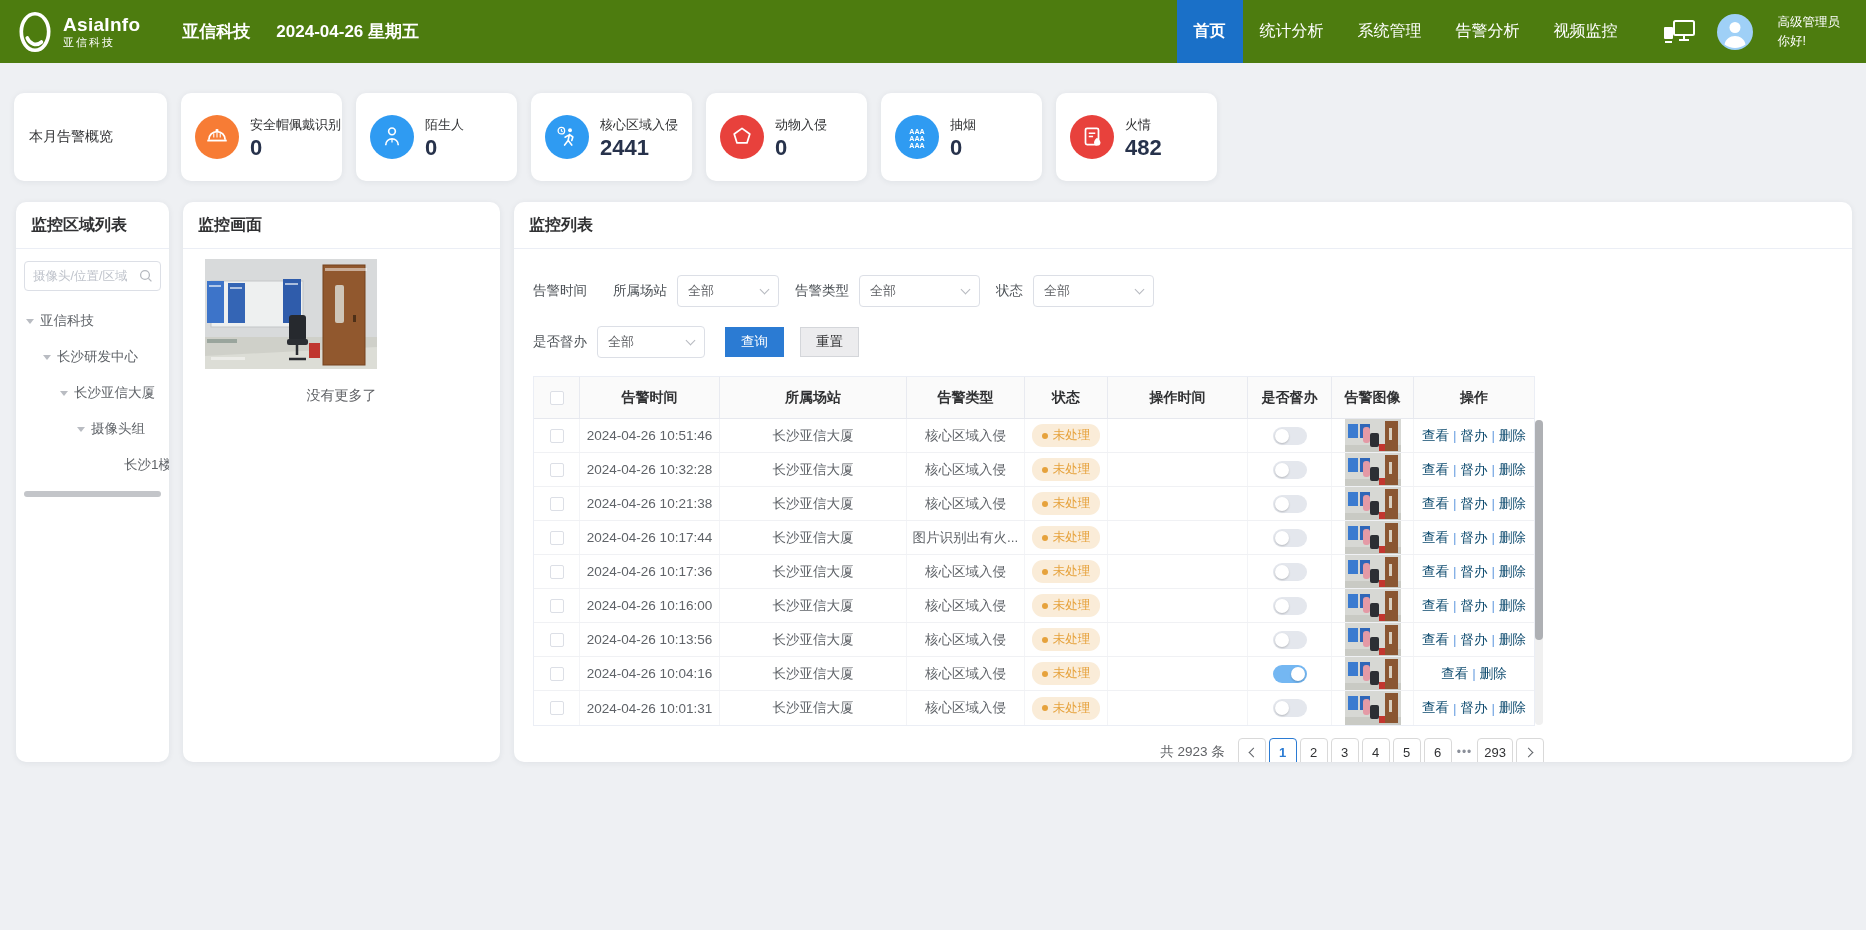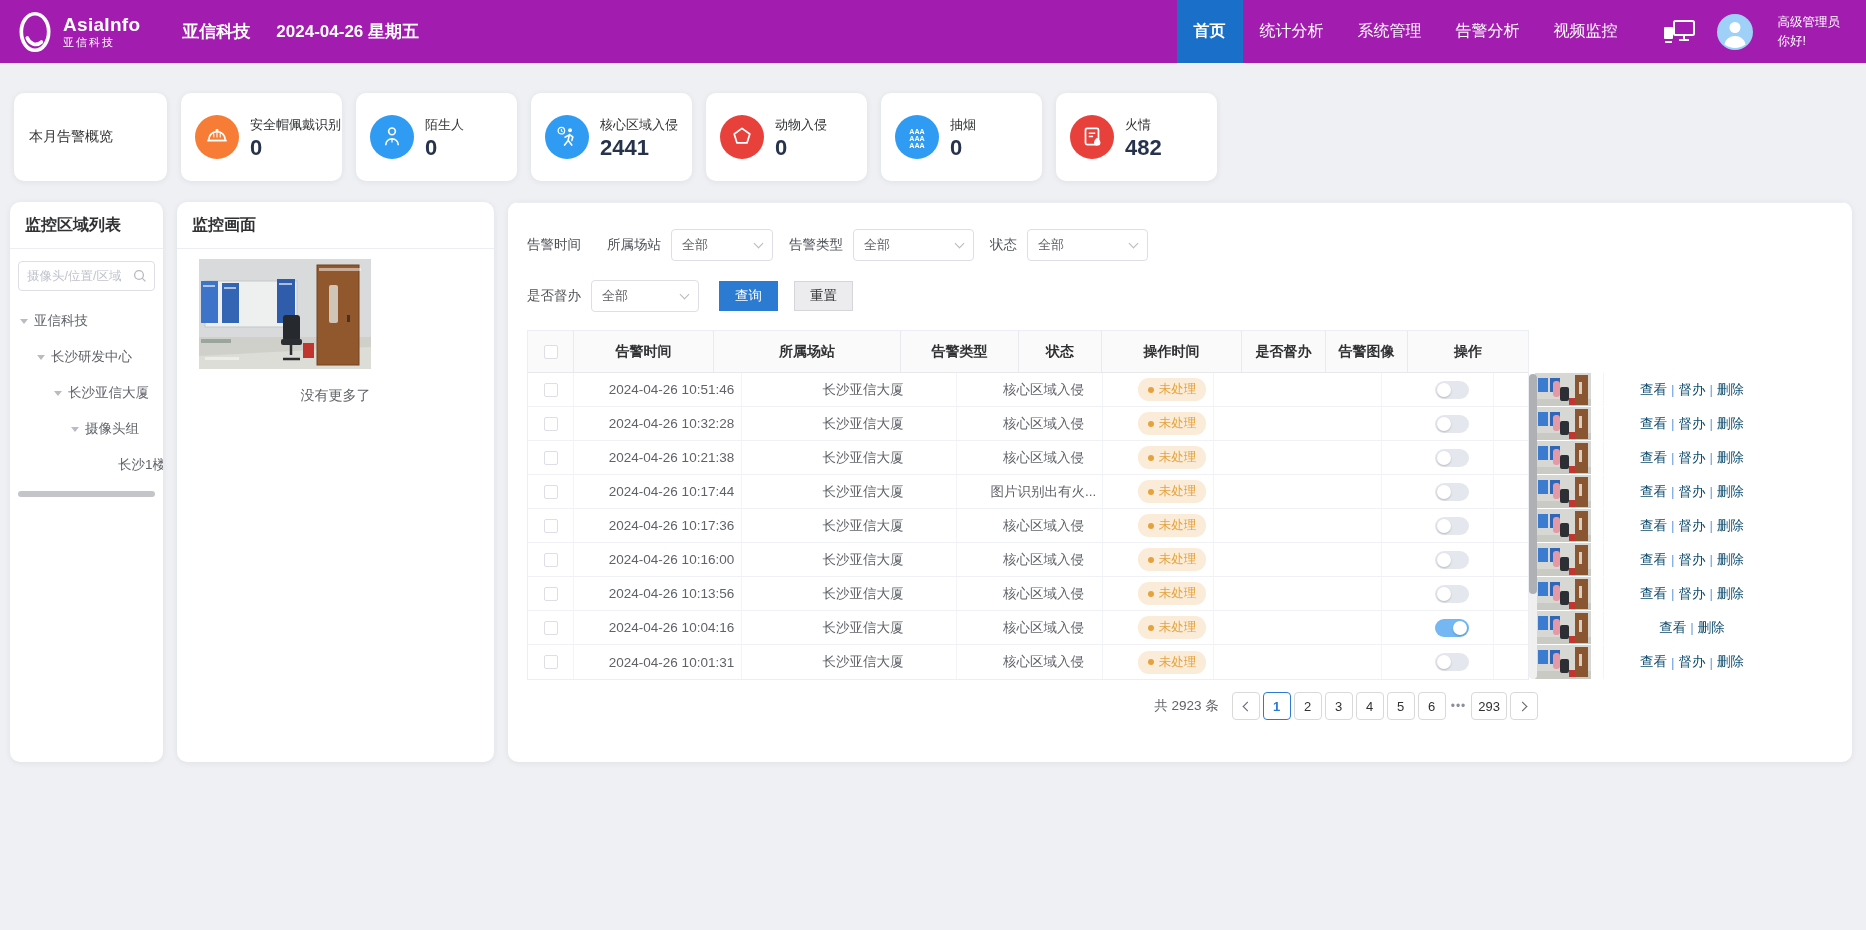--- a/index.html
+++ b/index.html
@@ -5,21 +5,21 @@
   * { box-sizing: border-box; margin: 0; padding: 0; }
   html,body { width:1866px; height:930px; }
   body {
     background:#eef0f3;
     font-family:"Liberation Sans","DejaVu Sans",sans-serif;
     color:#303133; overflow:hidden;
   }
   .page { width:1866px; height:930px; position:relative; }
 
   
-  .navbar { height:63px; background:#a21caf; display:flex; align-items:center; padding:0 26px 0 16px; color:#fff; }
+  .navbar { height:63px; background:#4d7c0f; display:flex; align-items:center; padding:0 26px 0 16px; color:#fff; }
   .brand { display:flex; align-items:center; gap:9px; }
   .logo-svg { display:flex; }
   .brand-text { display:flex; flex-direction:column; line-height:1.05; }
   .brand-en { font-size:19px; font-weight:bold; letter-spacing:.3px; }
   .brand-cn { font-size:11px; letter-spacing:2px; margin-top:2px; }
   .company { margin-left:42px; font-size:17px; font-weight:bold; }
   .nav-date { margin-left:26px; font-size:17px; font-weight:bold; }
   .nav-menu { margin-left:auto; display:flex; align-items:stretch; height:63px; }
   .nav-item { display:flex; align-items:center; padding:0 17px; font-size:16px; cursor:pointer; white-space:nowrap; }
   .nav-item.active { background:#1a70c8; font-weight:bold; }
@@ -30,21 +30,21 @@
   
   .card { background:#fff; border-radius:10px; box-shadow:0 1px 6px rgba(31,45,61,.07); }
   .stats-row { display:flex; gap:14px; margin:30px 14px 0 14px; height:88px; }
   .overview-card { width:153px; display:flex; align-items:center; padding-left:15px; font-size:14px; color:#303133; flex:none; }
   .stat-card { width:161px; display:flex; align-items:center; gap:11px; padding-left:14px; flex:none; }
   .stat-icon { width:44px; height:44px; border-radius:50%; display:flex; align-items:center; justify-content:center; flex:none; }
   .stat-label { font-size:13px; color:#303133; margin-bottom:3px; white-space:nowrap; }
   .stat-value { font-size:22px; font-weight:bold; color:#27324b; line-height:1; }
 
   
-  .main-row { display:flex; gap:14px; margin:21px 14px 0 10px; height:560px;justify-content:space-between; }
+  .main-row { display:flex; gap:14px; margin:21px 14px 0 16px; height:560px;justify-content:space-between; }
   .panel { overflow:hidden; position:relative; }
   .panel-title { font-size:16px; font-weight:bold; color:#303133; padding:13px 15px 12px 15px; }
   .panel-divider { height:1px; background:#ebeef5; }
   .region-panel { width:153px; flex:none; }
   .monitor-panel { width:317px; flex:none; }
   .list-panel { flex:1; }
 
   
   .search-box { margin:12px 8px 0 8px; height:30px; border:1px solid #dcdfe6; border-radius:4px; display:flex; align-items:center; padding:0 7px 0 8px; background:#fff; }
   .search-box input { border:none; outline:none; width:100%; font-size:12.5px; color:#606266; font-family:inherit; }
@@ -75,21 +75,21 @@
   .chev { width:7px; height:7px; border-right:1.5px solid #b6b9bf; border-bottom:1.5px solid #b6b9bf; transform:rotate(45deg); margin-top:-4px; flex:none; }
   .btn { height:30px; border-radius:0; font-size:13.5px; display:flex; align-items:center; padding:0 15px; cursor:pointer; font-family:inherit; }
   .btn-primary { background:#2b7bd3; color:#fff; border:1px solid #2b7bd3; margin-left:20px; }
   .btn-plain { background:#ececee; color:#303133; border:1px solid #d4d6da; margin-left:16px; }
 
   
   .tbl { margin-top:18px; width:1002px; border:1px solid #ebeef5; position:relative; }
   .tbl-grid { display:grid; grid-template-columns:46px 140px 187px 118px 83px 140px 84px 82px 120px; }
   .tbl-head { background:#fafafa; border-bottom:1px solid #e6e8ee; height:42px; }
   .tbl-head .cell { font-weight:bold; color:#303133; font-size:14px; border-right:1px solid #e8eaf0; }
-  .tbl-row { height:34px; border-bottom:1px solid #f0f1f4; background:#fff;gap:28px; }
+  .tbl-row { height:34px; border-bottom:1px solid #f0f1f4; background:#fff; }
   .tbl-row:last-child { border-bottom:none; }
   .cell { display:flex; align-items:center; justify-content:center; font-size:13.5px; color:#5f6368; overflow:hidden; white-space:nowrap; border-right:1px solid #f3f4f7; }
   .cell:last-child { border-right:none; }
   .cbx { width:14px; height:14px; border:1px solid #dcdfe6; border-radius:2px; background:#fff; cursor:pointer; flex:none; }
   .badge { display:inline-flex; align-items:center; gap:5px; background:#faecd8; color:#e6a23c; border-radius:11px; padding:3px 10px; font-size:12.5px; }
   .badge .dot { width:6px; height:6px; border-radius:50%; background:#e6a23c; }
   .toggle { width:34px; height:18px; border-radius:9px; background:#e4e7ed; position:relative; cursor:pointer; flex:none; }
   .toggle::after { content:""; position:absolute; top:2px; left:2px; width:14px; height:14px; border-radius:50%; background:#fff; box-shadow:0 1px 2px rgba(0,0,0,.2); }
   .toggle.on { background:#74b7f2; }
   .toggle.on::after { left:auto; right:2px; }
@@ -301,20 +301,21 @@
         <path d="M92 86v10M84 100h17" stroke="#2b2e33" stroke-width="2.5" fill="none"></path>
         <rect x="104" y="84" width="11" height="15" fill="#c0362f"></rect>
         <rect x="2" y="80" width="30" height="4" fill="#9aa59d"></rect>
         <rect x="120" y="9" width="42" height="3" fill="#fff" opacity=".5"></rect>
         <rect x="6" y="98" width="34" height="3" fill="#fff" opacity=".45"></rect>
       </svg>
       <div class="no-more">没有更多了</div>
     </section>
 
     <section class="panel card list-panel">
+      <div class="panel-title">监控列表</div>
       <div class="panel-divider"></div>
       <div class="lp-body">
         <div class="filter-row r1">
           <span class="f-label">告警时间</span>
           <span class="f-label ml16">所属场站</span>
           <div class="select w102">
             <span>全部</span>
             <span class="chev"></span>
           </div>
           <span class="f-label ml16">告警类型</span>

